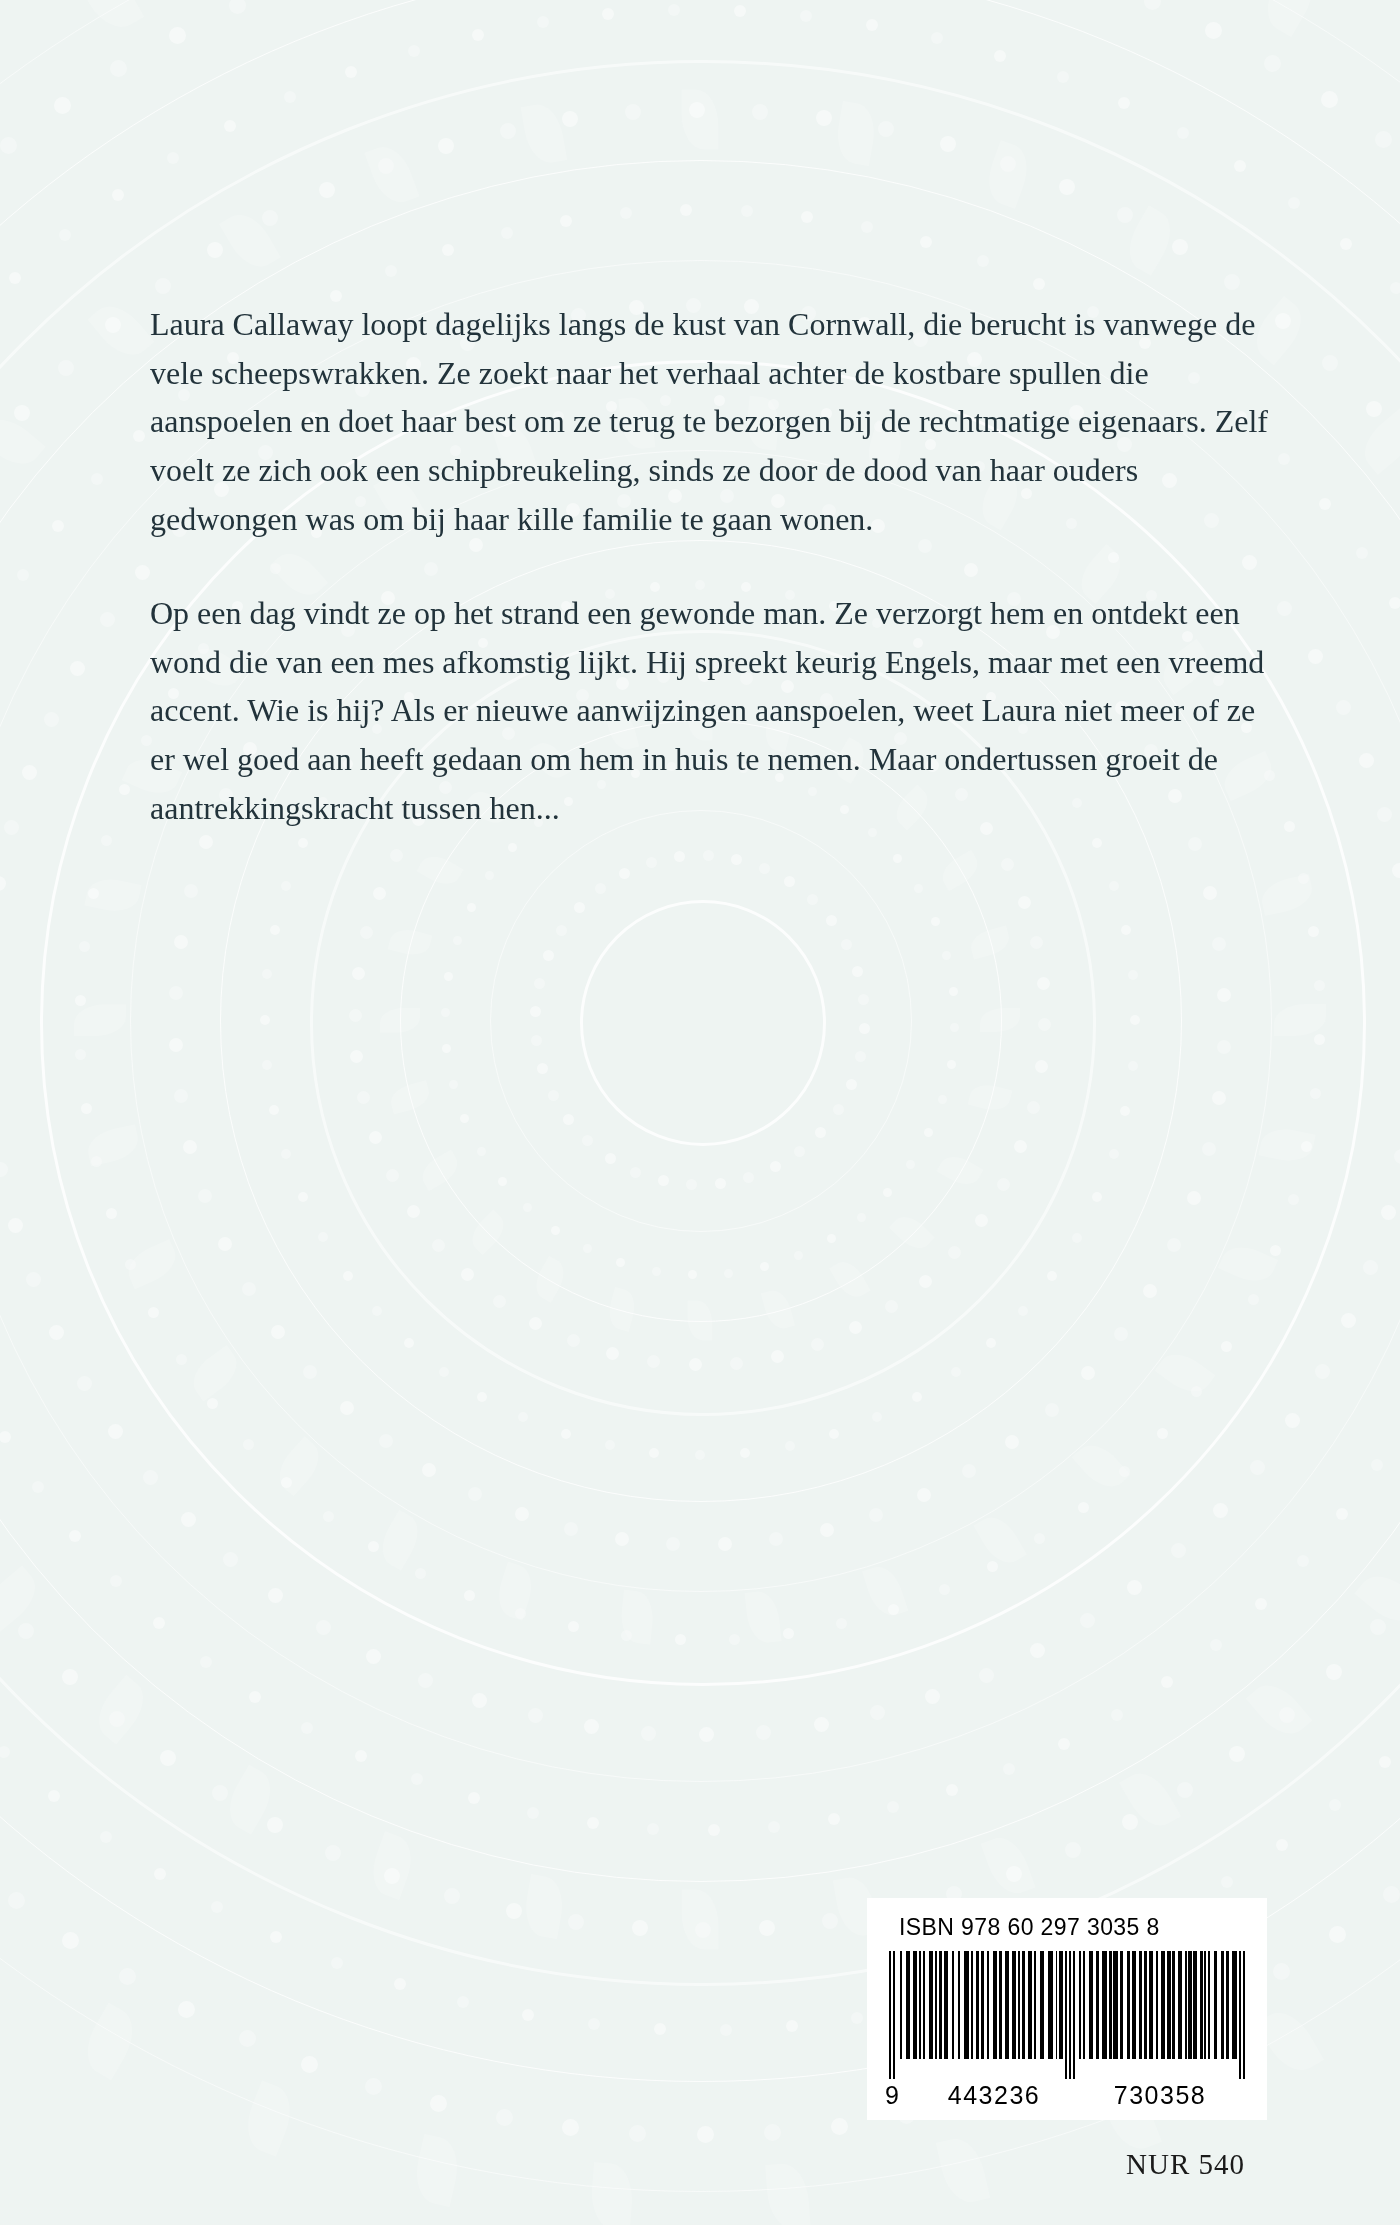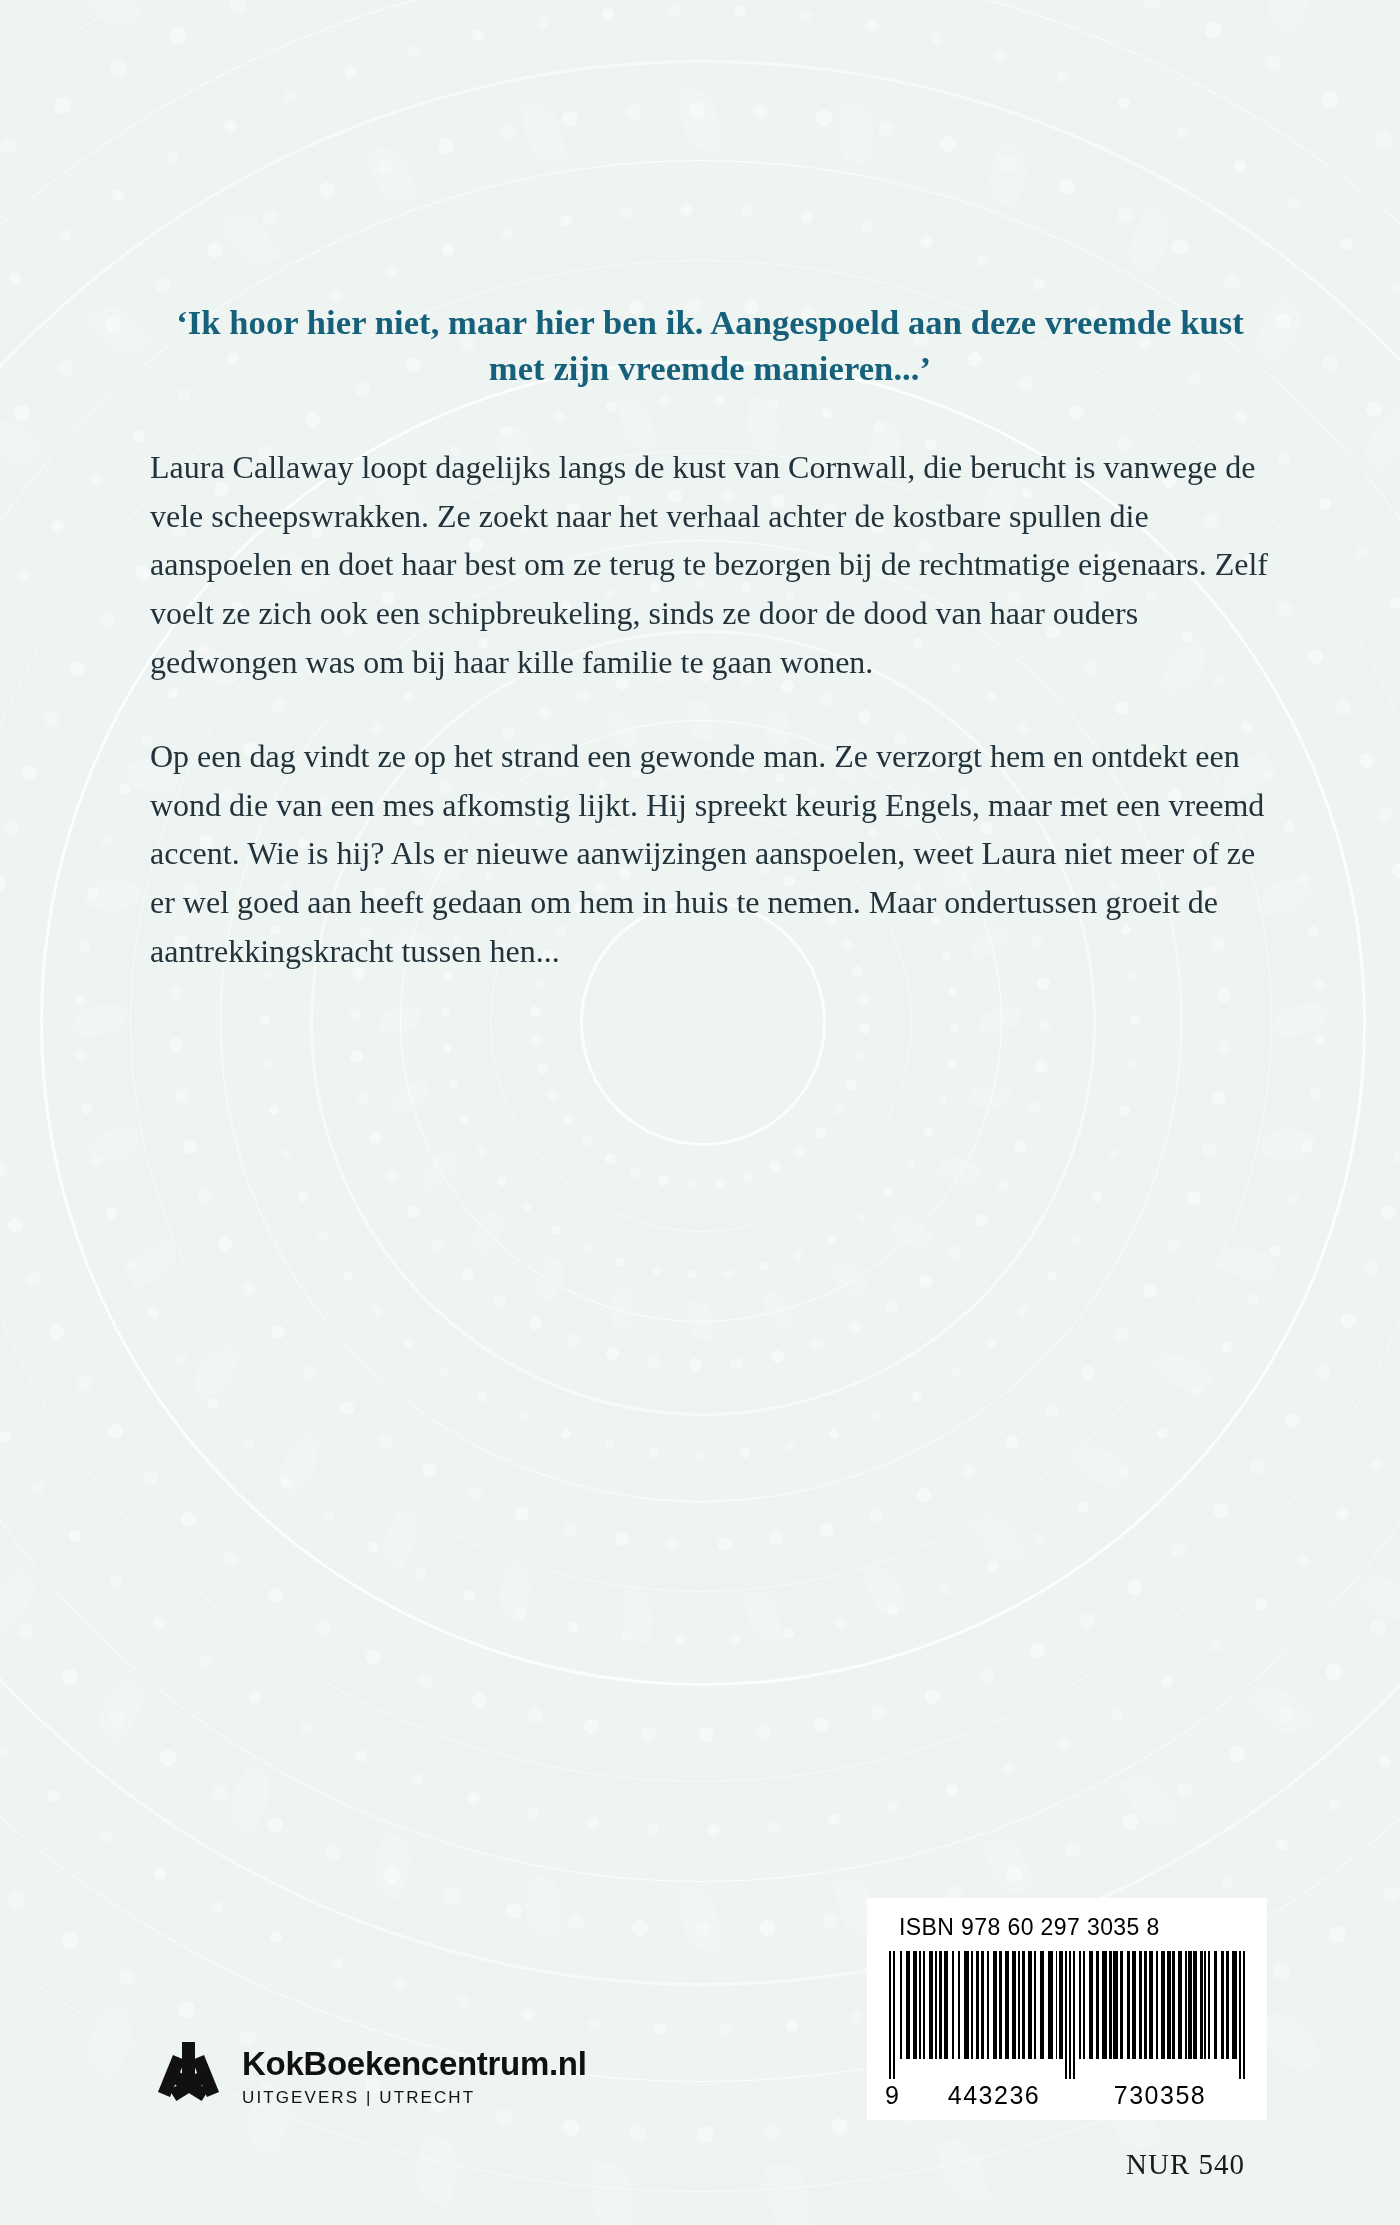--- a/index.html
+++ b/index.html
@@ -870,43 +870,29 @@
     <div class="petal" style="width: 66px; height: 40.92px; left: 77px; top: 2021.45px; transform: rotate(120deg); opacity: 0.4;"></div>
     <div class="petal" style="width: 66px; height: 40.92px; left: -68.718px; top: 1922.1px; transform: rotate(128.571deg); opacity: 0.4;"></div>
     <div class="petal" style="width: 66px; height: 40.92px; left: -68.718px; top: 76.9789px; transform: rotate(231.429deg); opacity: 0.4;"></div>
     <div class="petal" style="width: 66px; height: 40.92px; left: 77px; top: -22.37px; transform: rotate(240deg); opacity: 0.4;"></div>
     <div class="petal" style="width: 66px; height: 40.92px; left: 1257px; top: -22.37px; transform: rotate(300deg); opacity: 0.4;"></div>
     <div class="petal" style="width: 66px; height: 40.92px; left: 1402.72px; top: 76.9789px; transform: rotate(308.571deg); opacity: 0.4;"></div>
   </div>
 
 <div class="page">
 
-  <p class="pull-quote">‘Ik hoor hier niet, maar hier ben ik. Aangespoeld aan deze vreemde kust met zijn vreemde manieren...’</p>
 
   <p class="body-par">Laura Callaway loopt dagelijks langs de kust van Cornwall, die berucht is vanwege de vele scheepswrakken. Ze zoekt naar het verhaal achter de kostbare spullen die aanspoelen en doet haar best om ze terug te bezorgen bij de rechtmatige eigenaars. Zelf voelt ze zich ook een schipbreukeling, sinds ze door de dood van haar ouders gedwongen was om bij haar kille familie te gaan wonen.</p>
 
   <p class="body-par">Op een dag vindt ze op het strand een gewonde man. Ze verzorgt hem en ontdekt een wond die van een mes afkomstig lijkt. Hij spreekt keurig Engels, maar met een vreemd accent. Wie is hij? Als er nieuwe aanwijzingen aanspoelen, weet Laura niet meer of ze er wel goed aan heeft gedaan om hem in huis te nemen. Maar ondertussen groeit de aantrekkingskracht tussen hen...</p>
 
 </div>
 
 <div class="bottom">
 
-  <div class="publisher">
-    <span class="pub-mark">
-      <span class="b3"></span>
-      <span class="b1"></span>
-      <span class="b2"></span>
-      <span class="b4"></span>
-      <span class="b5"></span>
-    </span>
-    <span class="pub-text">
-      <span class="pub-name">KokBoekencentrum.nl</span>
-      <span class="pub-sub">UITGEVERS | UTRECHT</span>
-    </span>
-  </div>
 
   <div class="barcode-block">
     <div class="isbn-line">ISBN  978 60 297 3035 8</div>
     <div class="bars" id="bars">
         <i class="tall" style="width: 3px;"></i>
         <i class="sp" style="width: 3px;"></i>
         <i class="tall" style="width: 3px;"></i>
         <i class="sp" style="width: 8px;"></i>
         <i class="short" style="width: 2px;"></i>
         <i class="sp" style="width: 6px;"></i>

